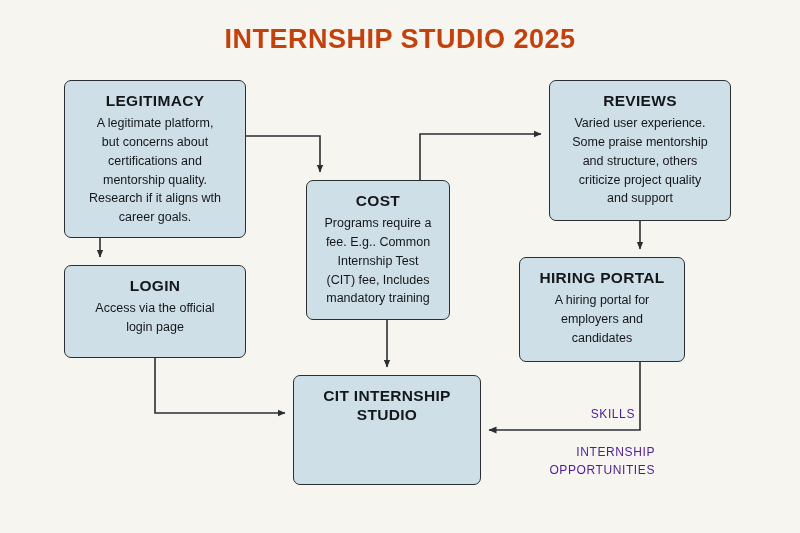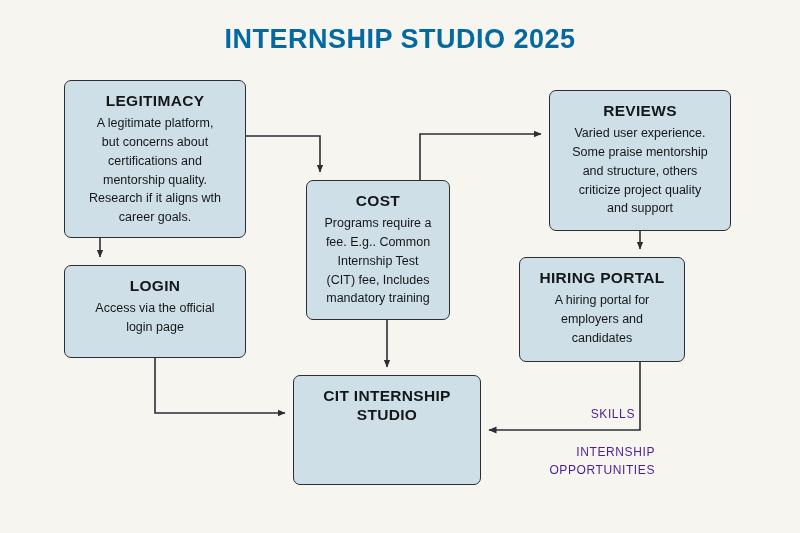--- a/index.html
+++ b/index.html
@@ -20,21 +20,21 @@
   }
   #title {
     position: absolute;
     top: 24px;
     left: 0;
     width: 800px;
     text-align: center;
     font-size: 27px;
     font-weight: bold;
     letter-spacing: 0.5px;
-    color: #0369a1;
+    color: #c2410c;
   }
   .node {
     position: absolute;
     box-sizing: border-box;
     background: #cfdfe8;
     border: 1.5px solid #2b2f33;
     border-radius: 7px;
     padding: 10px 10px 12px 10px;
     text-align: center;
     color: #14171a;
@@ -64,21 +64,21 @@
     position: absolute;
     top: 0;
     left: 0;
     width: 800px;
     height: 533px;
   }
   
   #node-legitimacy { left: 64px;  top: 80px;  width: 182px; height: 158px; }
   #node-login      { left: 64px;  top: 265px; width: 182px; height: 93px; }
   #node-cost       { left: 306px; top: 180px; width: 144px; height: 140px; }
-  #node-reviews    { left: 549px; top: 90px;  width: 182px; height: 141px; }
+  #node-reviews    { left: 549px; top: 80px;  width: 182px; height: 141px; }
   #node-hiring     { left: 519px; top: 257px; width: 166px; height: 105px; }
   #node-cit        { left: 293px; top: 375px; width: 188px; height: 110px; }
   #label-skills       { left: 505px; top: 405px; width: 130px; }
   #label-internship   { left: 495px; top: 443px; width: 160px; }
 </style>
 </head>
 <body>
 
 <div id="canvas">
 

